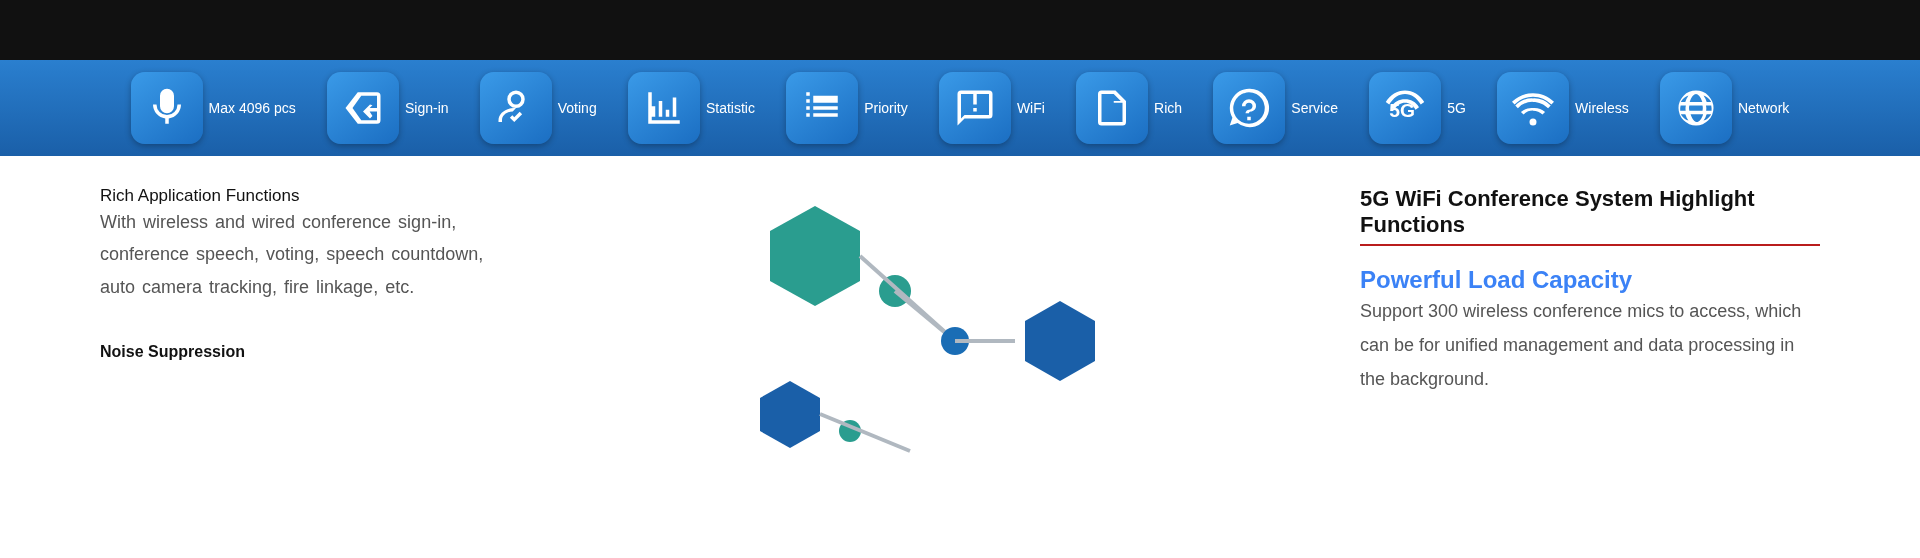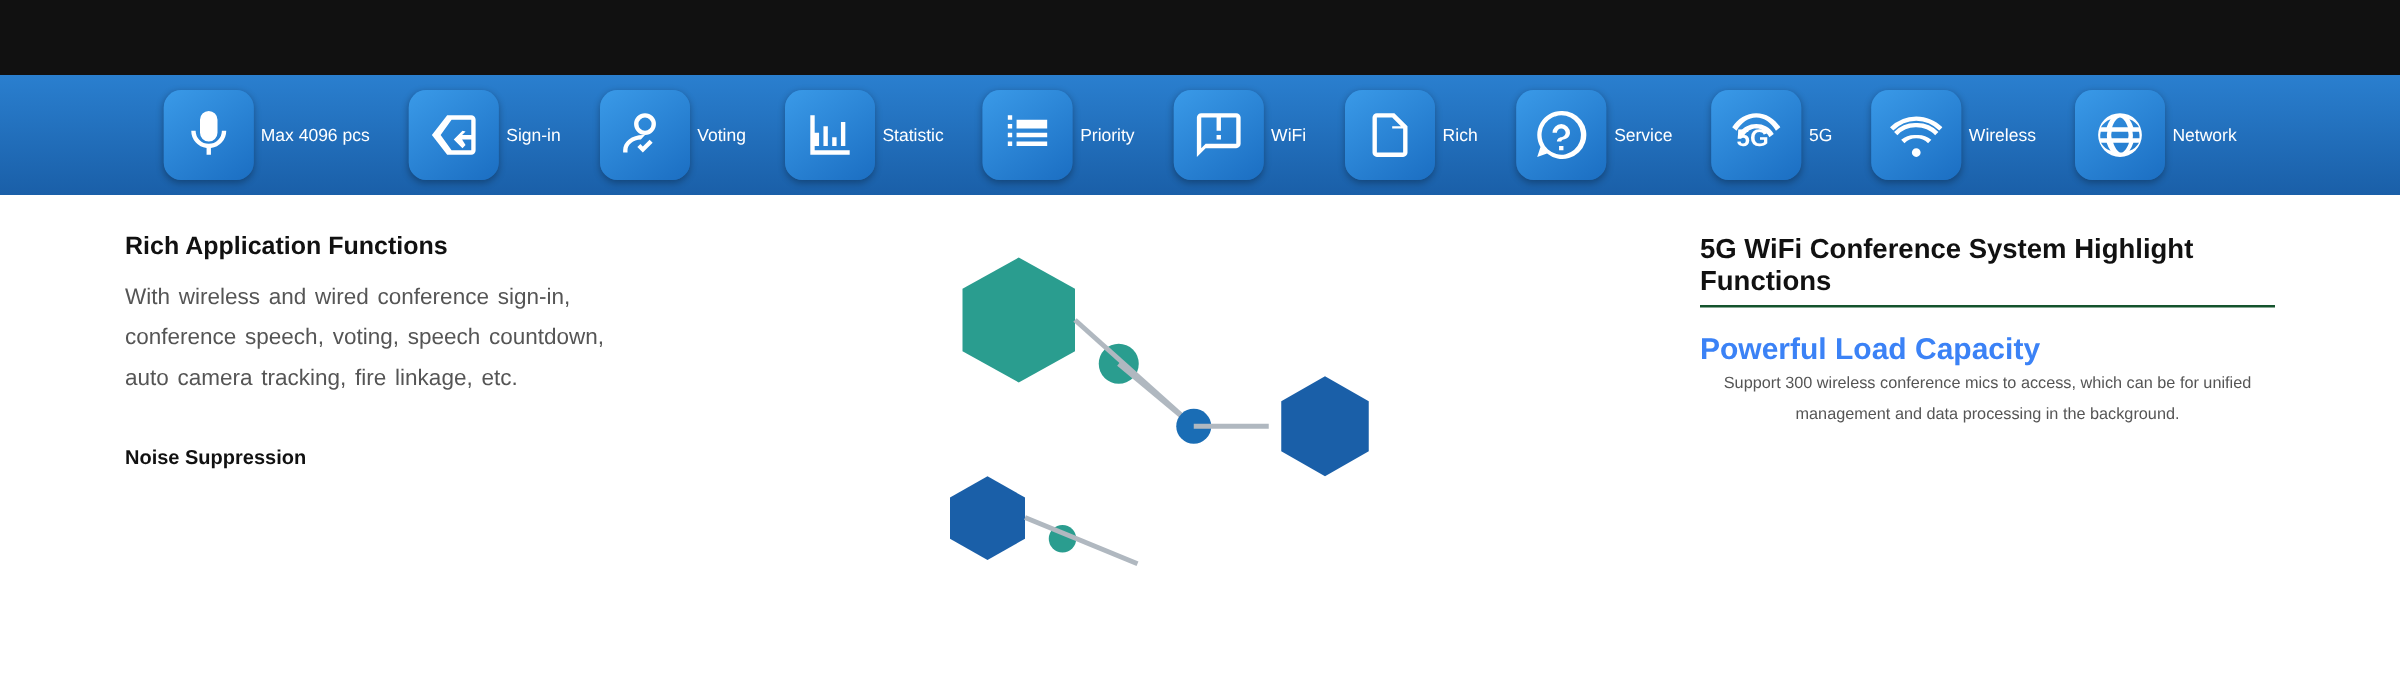--- a/index.html
+++ b/index.html
@@ -70,24 +70,23 @@
       gap: 0;
     }
 
     
     .left-section {
       width: 420px;
       flex-shrink: 0;
     }
 
     .section-title {
-      font-size: 20px;
-      font-weight: bold;
+      font-size: 17px;
+      font-weight: normal;
       color: #111;
-      margin-bottom: 12px;
     }
 
     .section-body {
       font-size: 18px;
       color: #555;
       line-height: 1.8;
       word-spacing: 2px;
     }
 
     .noise-title {
@@ -117,37 +116,36 @@
     .right-section {
       width: 500px;
       flex-shrink: 0;
       padding-left: 40px;
     }
 
     .highlight-title {
       font-size: 22px;
       font-weight: bold;
       color: #111;
-      border-bottom: 2px solid #14532d;
+      border-bottom: 2px solid #b91c1c;
       padding-bottom: 6px;
       margin-bottom: 20px;
     }
 
     .subsection-title {
       font-size: 24px;
       font-weight: bold;
       color: #3b82f6;
       margin-bottom: 0;
     }
 
     .subsection-body {
-      font-size: 13px;
+      font-size: 18px;
       color: #555;
       line-height: 1.9;
-      text-align: center;
     }
 
     
     .diagram svg {
       width: 100%;
       height: 100%;
     }
   </style>
 </head>
 <body>

